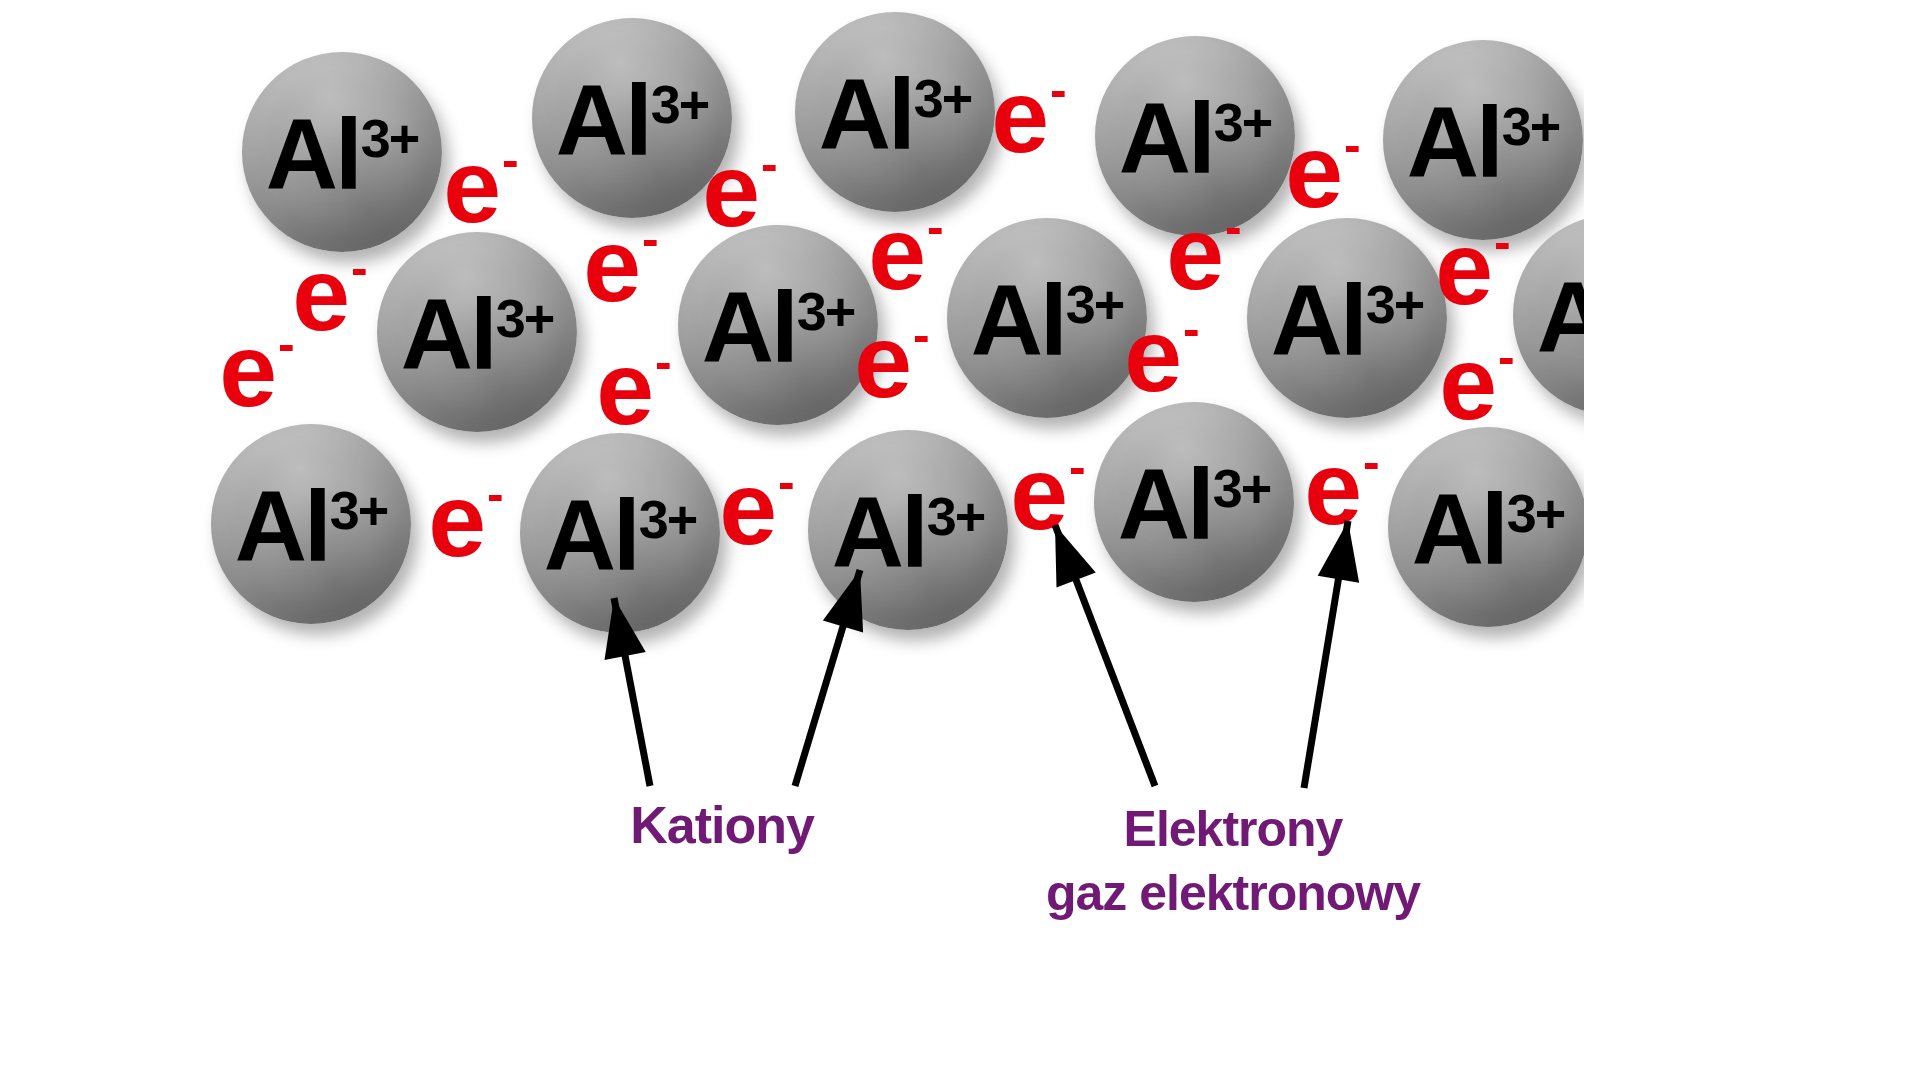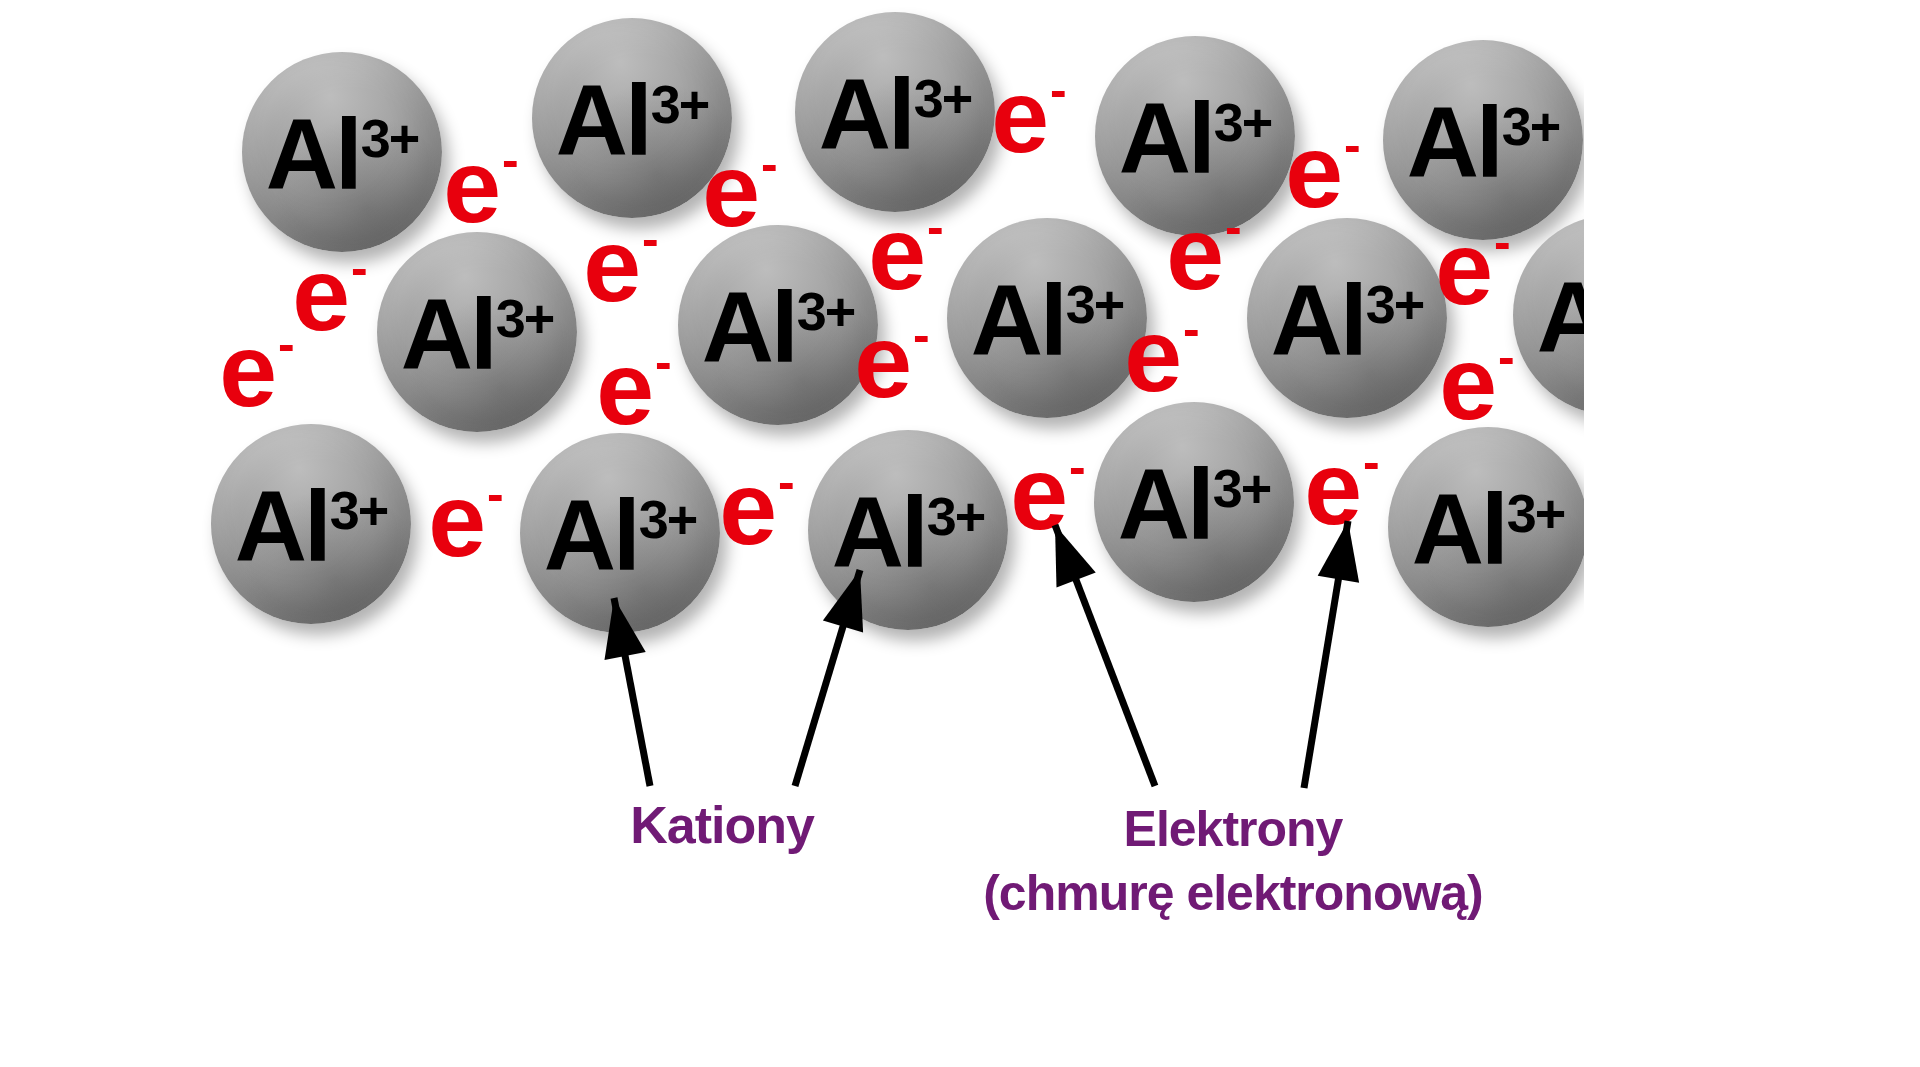--- a/index.html
+++ b/index.html
@@ -158,16 +158,16 @@
         <line x1="1304" y1="788" x2="1348" y2="521" stroke="#000000" stroke-width="7" marker-end="url(#ah)"></line>
       </g>
   </svg>
 
   <div class="label cations" style="left: 722px; top: 789px;">
     <div>Kationy</div>
   </div>
 
   <div class="label egas" style="left: 1233px; top: 797px;">
     <div>Elektrony</div>
-    <div>(chmurę elektronową)</div>
+    <div>gaz elektronowy</div>
   </div>
 
 </div>
 
 </body></html>

